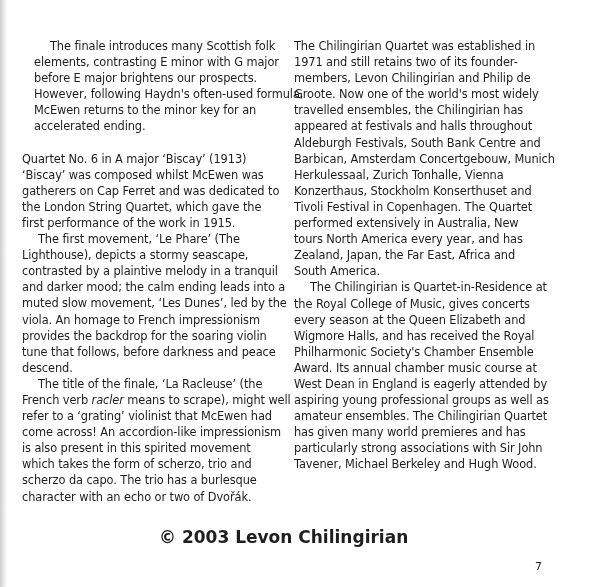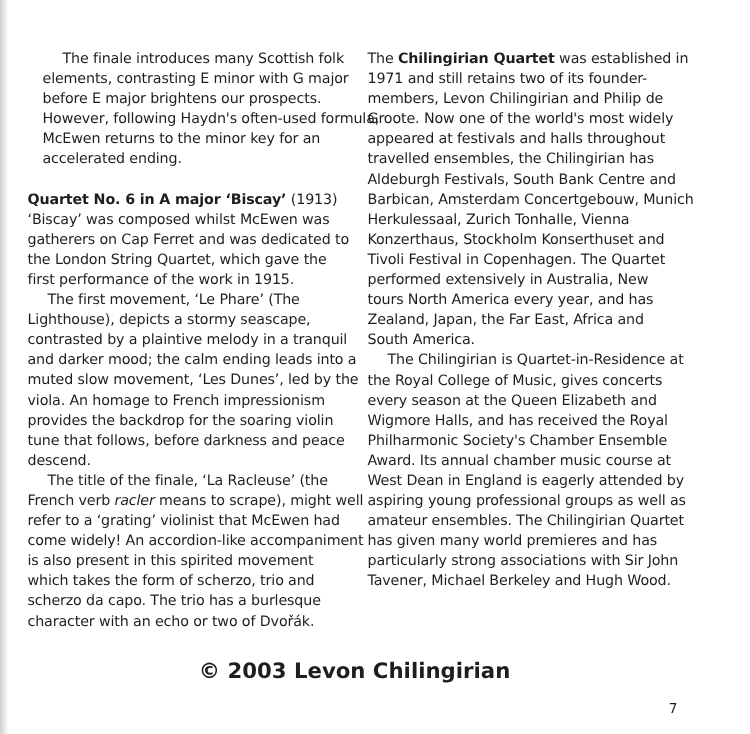--- a/index.html
+++ b/index.html
@@ -14,21 +14,21 @@
   .col {
     position: absolute; top: 38px; font-size: 11.4px; line-height: 16.1px;
     letter-spacing: -0.1px;
   }
   .col-left { left: 22px; width: 258px; }
   .col-right { left: 294px; width: 260px; }
   p { margin: 0; }
   .indent { text-indent: 16px; margin-left: 12px; }
   .gap { margin-top: 16px; }
   .line { display: block; white-space: nowrap; }
-  b { font-weight: bold; }
+  b { font-weight: normal; }
   .copyright {
     position: absolute; left: 119px; top: 527px; font-size: 17px; font-weight: bold;
     white-space: nowrap; letter-spacing: 0px; margin-left: 40px;
   }
   .page-num {
     position: absolute; left: 535px; top: 560px; font-size: 11px;
   }
 </style>
 </head>
 <body>
@@ -62,38 +62,38 @@
     <span class="line">viola. An homage to French impressionism</span>
     <span class="line">provides the backdrop for the soaring violin</span>
     <span class="line">tune that follows, before darkness and peace</span>
     <span class="line">descend.</span>
   </p>
 
   <p>
     <span class="line" style="padding-left:16px">The title of the finale, ‘La Racleuse’ (the</span>
     <span class="line"><span>French verb </span><i>racler</i><span> means to scrape), might well</span></span>
     <span class="line">refer to a ‘grating’ violinist that McEwen had</span>
-    <span class="line">come widely! An accordion-like accompaniment</span>
+    <span class="line">come across! An accordion-like impressionism</span>
     <span class="line">is also present in this spirited movement</span>
     <span class="line">which takes the form of scherzo, trio and</span>
     <span class="line">scherzo da capo. The trio has a burlesque</span>
     <span class="line">character with an echo or two of Dvořák.</span>
   </p>
 </div>
 
 <div class="copyright">© 2003 Levon Chilingirian</div>
 
 <div class="col col-right">
   <p>
     <span class="line"><span>The </span><b>Chilingirian Quartet</b><span> was established in</span></span>
     <span class="line">1971 and still retains two of its founder-</span>
     <span class="line">members, Levon Chilingirian and Philip de</span>
     <span class="line">Groote. Now one of the world's most widely</span>
+    <span class="line">travelled ensembles, the Chilingirian has</span>
     <span class="line">appeared at festivals and halls throughout</span>
-    <span class="line">travelled ensembles, the Chilingirian has</span>
     <span class="line">Aldeburgh Festivals, South Bank Centre and</span>
     <span class="line">Barbican, Amsterdam Concertgebouw, Munich</span>
     <span class="line">Herkulessaal, Zurich Tonhalle, Vienna</span>
     <span class="line">Konzerthaus, Stockholm Konserthuset and</span>
     <span class="line">Tivoli Festival in Copenhagen. The Quartet</span>
     <span class="line">performed extensively in Australia, New</span>
     <span class="line">tours North America every year, and has</span>
     <span class="line">Zealand, Japan, the Far East, Africa and</span>
     <span class="line">South America.</span>
   </p>

